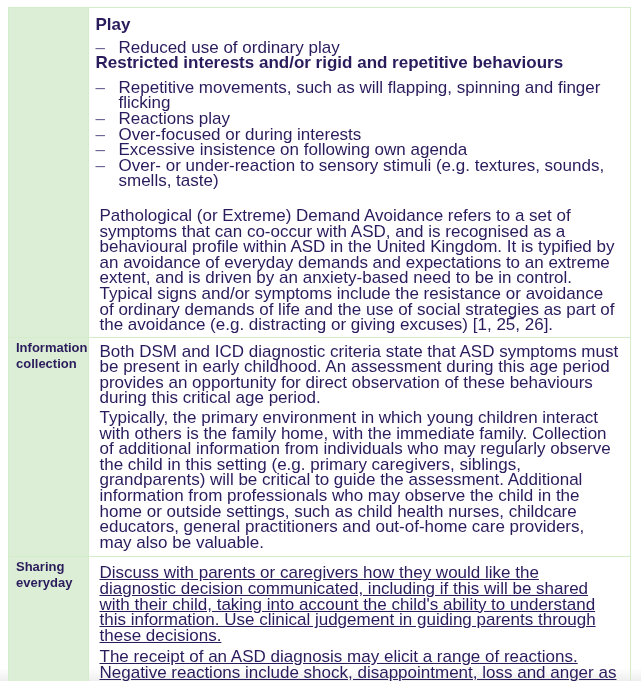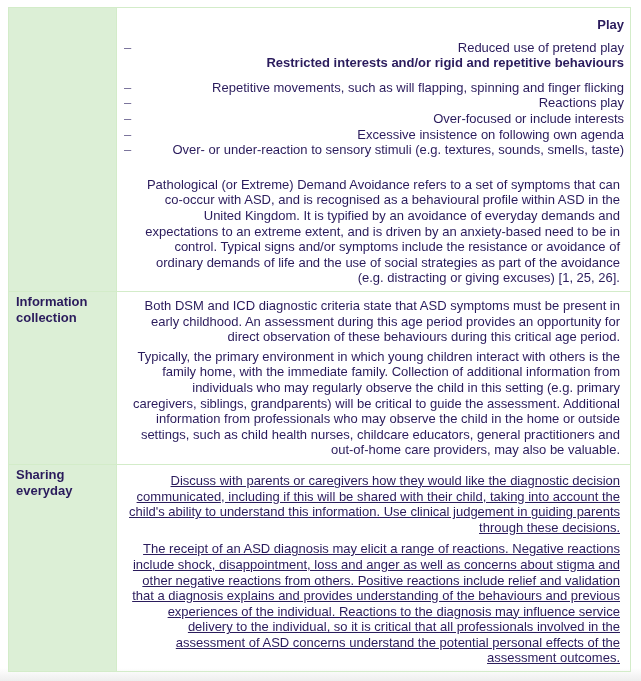--- a/index.html
+++ b/index.html
@@ -12,49 +12,49 @@
     .tbl {
       position: absolute; left: 8px; top: 7px; width: 623px;
       border-collapse: collapse;
     }
     .tbl td {
       border: 1px solid #d3ecc9;
       vertical-align: top;
       padding: 0;
     }
     .lab {
-      width: 108px; background: #dcefd6;
+      width: 79px; background: #dcefd6;
       font-weight: bold; font-size: 13px; line-height: 16px;
       padding: 2px 0 0 7px !important;
       box-sizing: border-box;
     }
-    .cnt { padding: 0 6px 0 7px !important; font-size: 13px; line-height: 15.6px; text-align: right; }
+    .cnt { padding: 0 6px 0 7px !important; font-size: 17px; line-height: 15.6px; }
     .h { font-weight: bold; margin: 0; }
     ul.dash { list-style: none; margin: 0; padding: 0; }
     ul.dash li { position: relative; padding-left: 23px; }
     ul.dash li .d { position: absolute; left: 0; top: 0; color: #6b6390; }
     p { margin: 4px; }
   </style>
 </head>
 <body>
 
 <table class="tbl">
   <tbody>
       <tr style="height:284px;">
     <td class="lab"></td>
     <td class="cnt">
       <p class="h" style="margin-top:9px;">Play</p>
       <ul class="dash" style="margin-top:7px;">
-        <li><span class="d">–</span><span>Reduced use of pretend play</span></li>
+        <li><span class="d">–</span><span>Reduced use of ordinary play</span></li>
       </ul>
       <p class="h" style="">Restricted interests and/or rigid and repetitive behaviours</p>
       <ul class="dash" style="margin-top:9px;">
         <li><span class="d">–</span><span>Repetitive movements, such as will flapping, spinning and finger flicking</span></li>
         <li><span class="d">–</span><span>Reactions play</span></li>
-        <li><span class="d">–</span><span>Over-focused or include interests</span></li>
+        <li><span class="d">–</span><span>Over-focused or during interests</span></li>
         <li><span class="d">–</span><span>Excessive insistence on following own agenda</span></li>
         <li><span class="d">–</span><span>Over- or under-reaction to sensory stimuli (e.g. textures, sounds, smells, taste)</span></li>
       </ul>
       <p style="margin-top:19px;">Pathological (or Extreme) Demand Avoidance refers to a set of symptoms that can co-occur with ASD, and is recognised as a behavioural profile within ASD in the United Kingdom. It is typified by an avoidance of everyday demands and expectations to an extreme extent, and is driven by an anxiety-based need to be in control. Typical signs and/or symptoms include the resistance or avoidance of ordinary demands of life and the use of social strategies as part of the avoidance (e.g. distracting or giving excuses) [1, 25, 26].</p>
     </td>
   </tr>
   <tr>
     <td class="lab">Information collection</td>
     <td class="cnt" style="padding-top:2px !important;padding-bottom:2px !important;">
       <p>Both DSM and ICD diagnostic criteria state that ASD symptoms must be present in early childhood. An assessment during this age period provides an opportunity for direct observation of these behaviours during this critical age period.</p>

